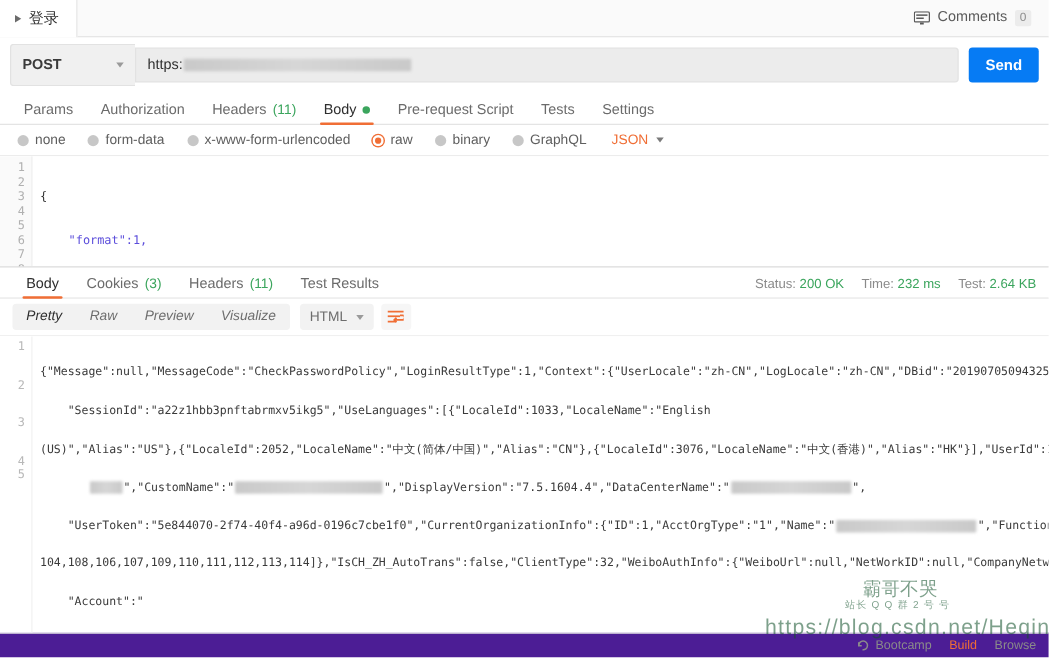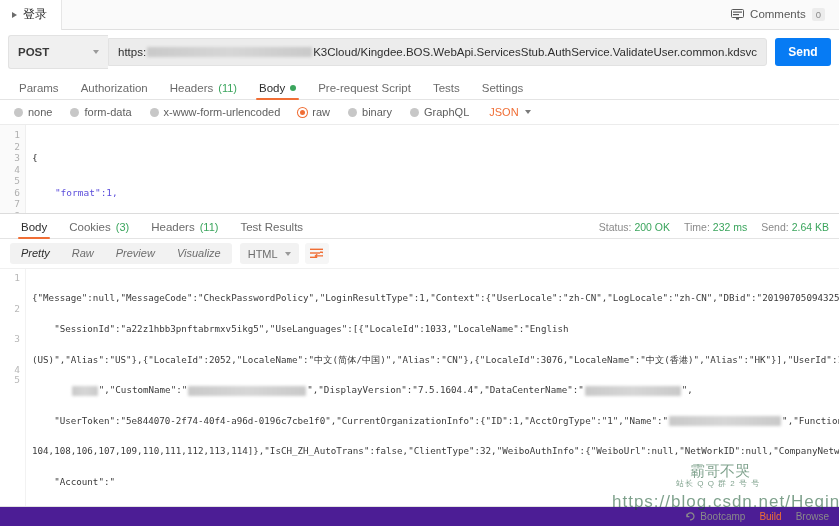--- a/index.html
+++ b/index.html
@@ -205,21 +205,20 @@
   </div>
 
   <div class="urlbar">
     <div class="method">
       <span>POST</span>
       <span class="caret-down"></span>
     </div>
     <div class="urlinput">
       <span>https:</span>
         <span class="blurchip" style="width:182px"></span>
-        <span>K3Cloud/Kingdee.BOS.WebApi.ServicesStub.AuthService.ValidateUser.common.kdsvc</span>
     </div>
     <div class="sendbtn">
       <span>Send</span>
     </div>
   </div>
 
   <div class="subtabs">
     <div class="subtab">
       <span>Params</span>
       </div>
@@ -319,21 +318,21 @@
     <div class="meta">
       <div>
         <b>Status:</b>
         <span class="mval">200 OK</span>
       </div>
       <div>
         <b>Time:</b>
         <span class="mval">232 ms</span>
       </div>
       <div>
-        <b>Send:</b>
+        <b>Test:</b>
         <span class="mval">2.64 KB</span>
       </div>
     </div>
   </div>
 
   <div class="resptools">
     <div class="segs">
       <div class="seg active">Pretty</div>
       <div class="seg">Raw</div>
       <div class="seg">Preview</div>

